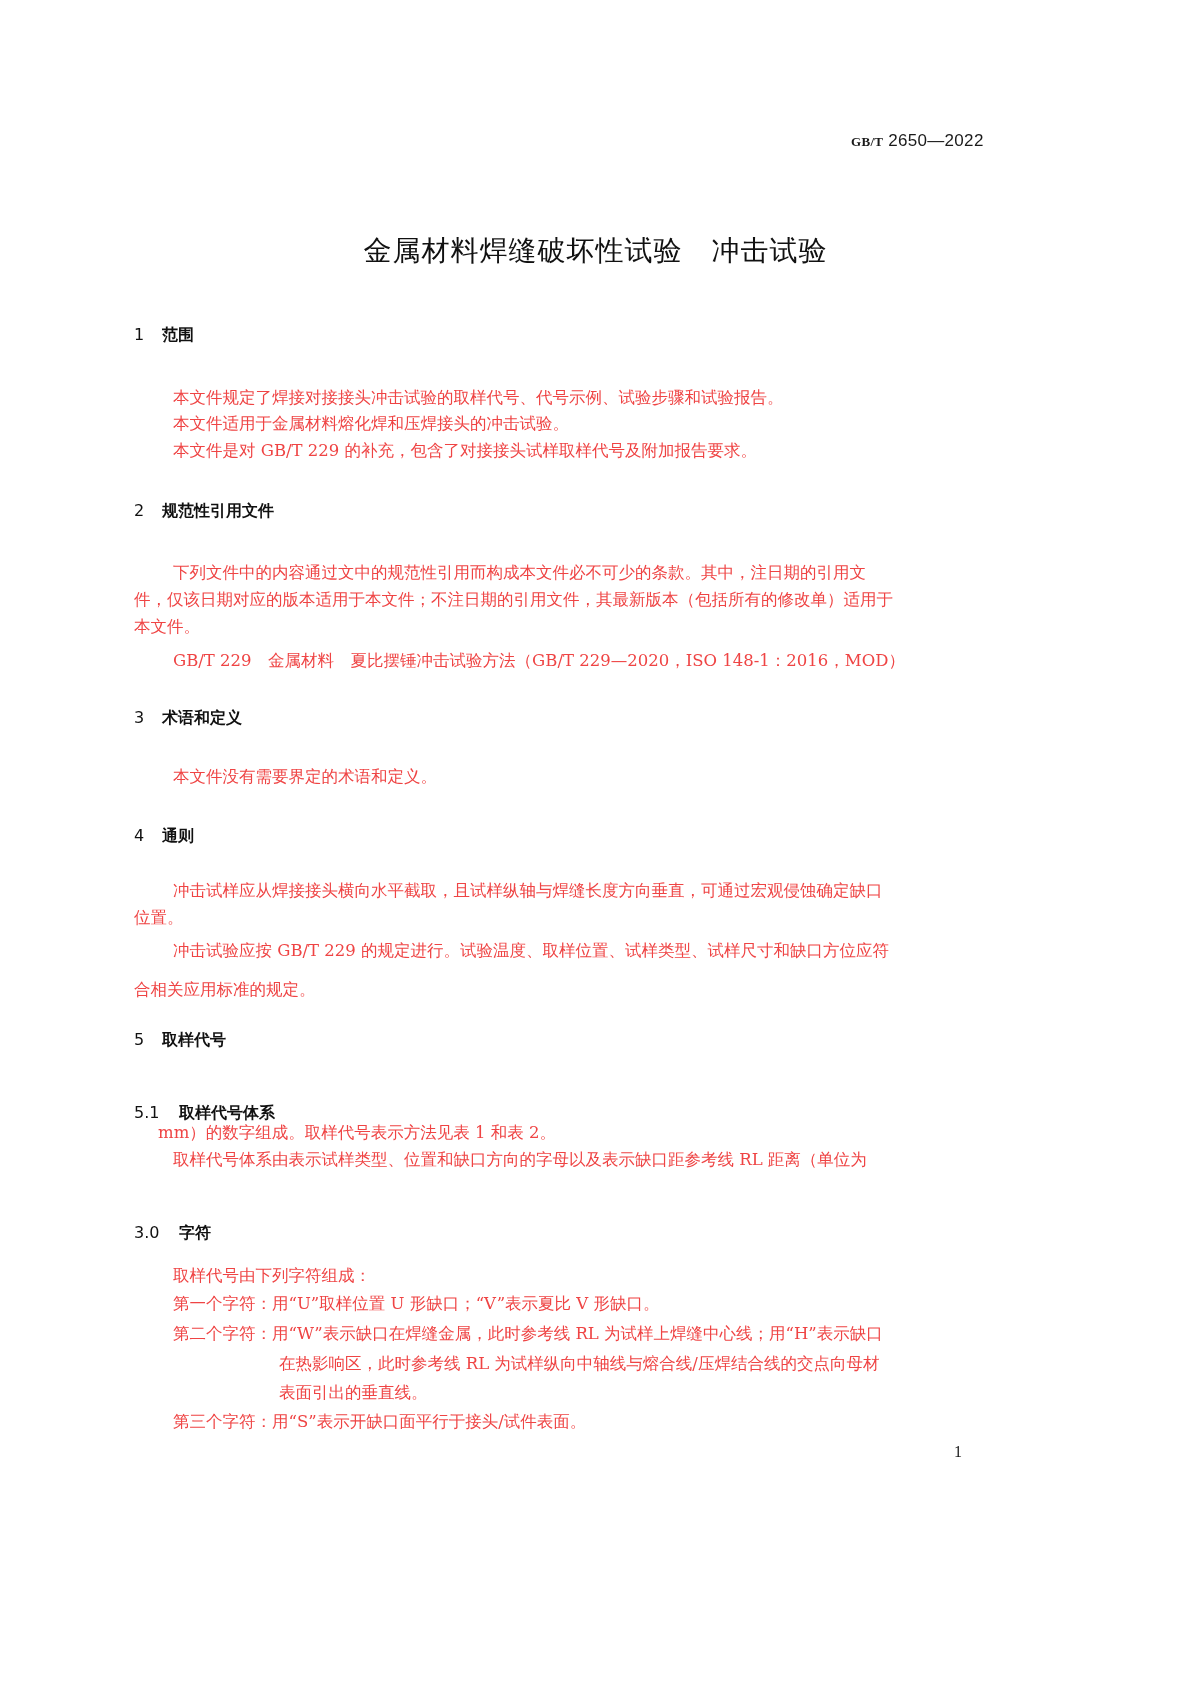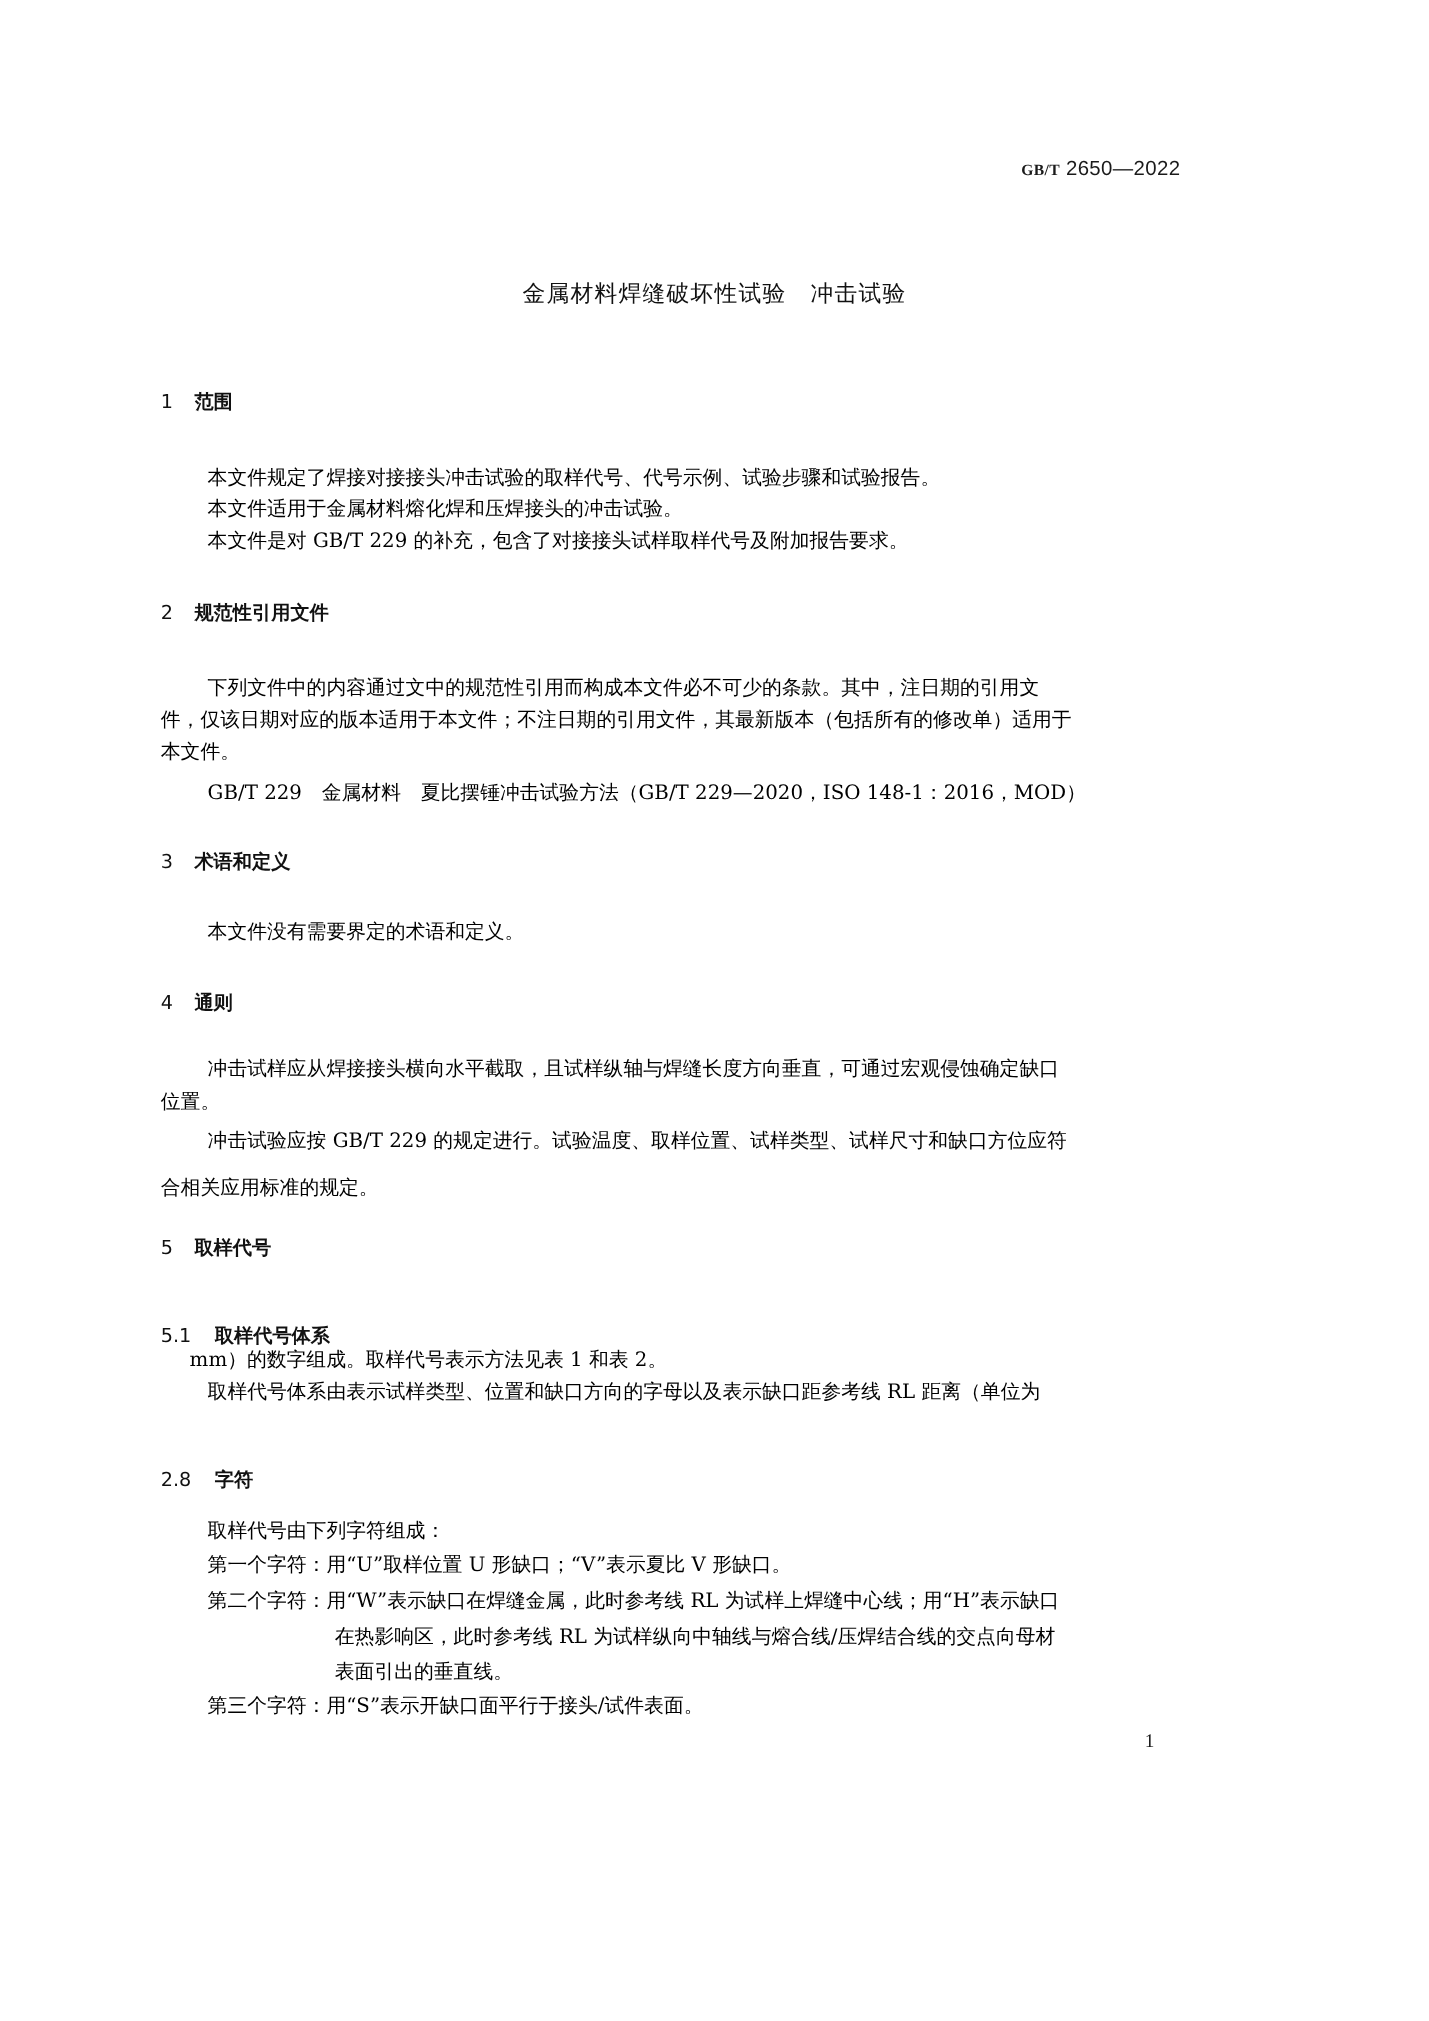--- a/index.html
+++ b/index.html
@@ -1,23 +1,23 @@
 <!DOCTYPE html>
 <html><head>
 <meta charset="utf-8">
 <style>
   html, body { margin: 0; padding: 0; background: #ffffff; }
   body { width: 1191px; height: 1684px; position: relative; overflow: hidden; color: #1a1a1a; }
   .abs { position: absolute; white-space: nowrap; }
   .std-code { left: 851px; top: 131px; font-family: "Liberation Sans", sans-serif; font-size: 17px; letter-spacing: 0.3px; }
   .std-code b { font-family: "Liberation Serif", serif; font-weight: bold; font-size: 13px; }
-  .doc-title { left: 0; width: 1191px; top: 232px; text-align: center; font-family: "DejaVu Sans", sans-serif; font-size: 19px; letter-spacing: 1px; color: #111; }
+  .doc-title { left: 0; width: 1191px; top: 232px; text-align: center; font-family: "DejaVu Sans", sans-serif; font-size: 28px; letter-spacing: 1px; color: #111; }
   .heading { font-family: "DejaVu Sans", sans-serif; font-size: 16px; font-weight: bold; color: #111; }
   .heading .num { font-weight: normal; display: inline-block; }
-  .body-text { font-family: "DejaVu Serif", "Liberation Serif", serif; font-size: 16.5px; color: #000000; }
+  .body-text { font-family: "DejaVu Serif", "Liberation Serif", serif; font-size: 16.5px; color: #ef4444; }
   .page-num { font-family: "Liberation Serif", serif; font-size: 16px; }
 </style>
 </head>
 <body>
 
 <div class="abs std-code">
   <b>GB/T</b>&nbsp;<span>2650—2022</span>
 </div>
 
 <div class="abs doc-title">金属材料焊缝破坏性试验　冲击试验</div>
@@ -54,21 +54,21 @@
   <span class="num" style="width:28px;">5</span><span>取样代号</span>
 </div>
 
 <div class="abs heading" style="left:134px; top:1103px;">
   <span class="num" style="width:45px;">5.1</span><span>取样代号体系</span>
 </div>
 <div class="abs body-text" style="left:173px; top:1149px;">取样代号体系由表示试样类型、位置和缺口方向的字母以及表示缺口距参考线 RL 距离（单位为</div>
 <div class="abs body-text" style="left:134px; top:1122px;margin-left:24px;">mm）的数字组成。取样代号表示方法见表 1 和表 2。</div>
 
 <div class="abs heading" style="left:134px; top:1223px;">
-  <span class="num" style="width:45px;">2.8</span><span>字符</span>
+  <span class="num" style="width:45px;">3.0</span><span>字符</span>
 </div>
 <div class="abs body-text" style="left:173px; top:1265px;">取样代号由下列字符组成：</div>
 
 <div class="abs body-text" style="left:173px; top:1293px;">
   <span>第一个字符：</span><span>用“U”取样位置 U 形缺口；“V”表示夏比 V 形缺口。</span>
 </div>
 
 <div class="abs body-text" style="left:173px; top:1323px;">
   <span>第二个字符：</span><span>用“W”表示缺口在焊缝金属，此时参考线 RL 为试样上焊缝中心线；用“H”表示缺口</span>
 </div>

